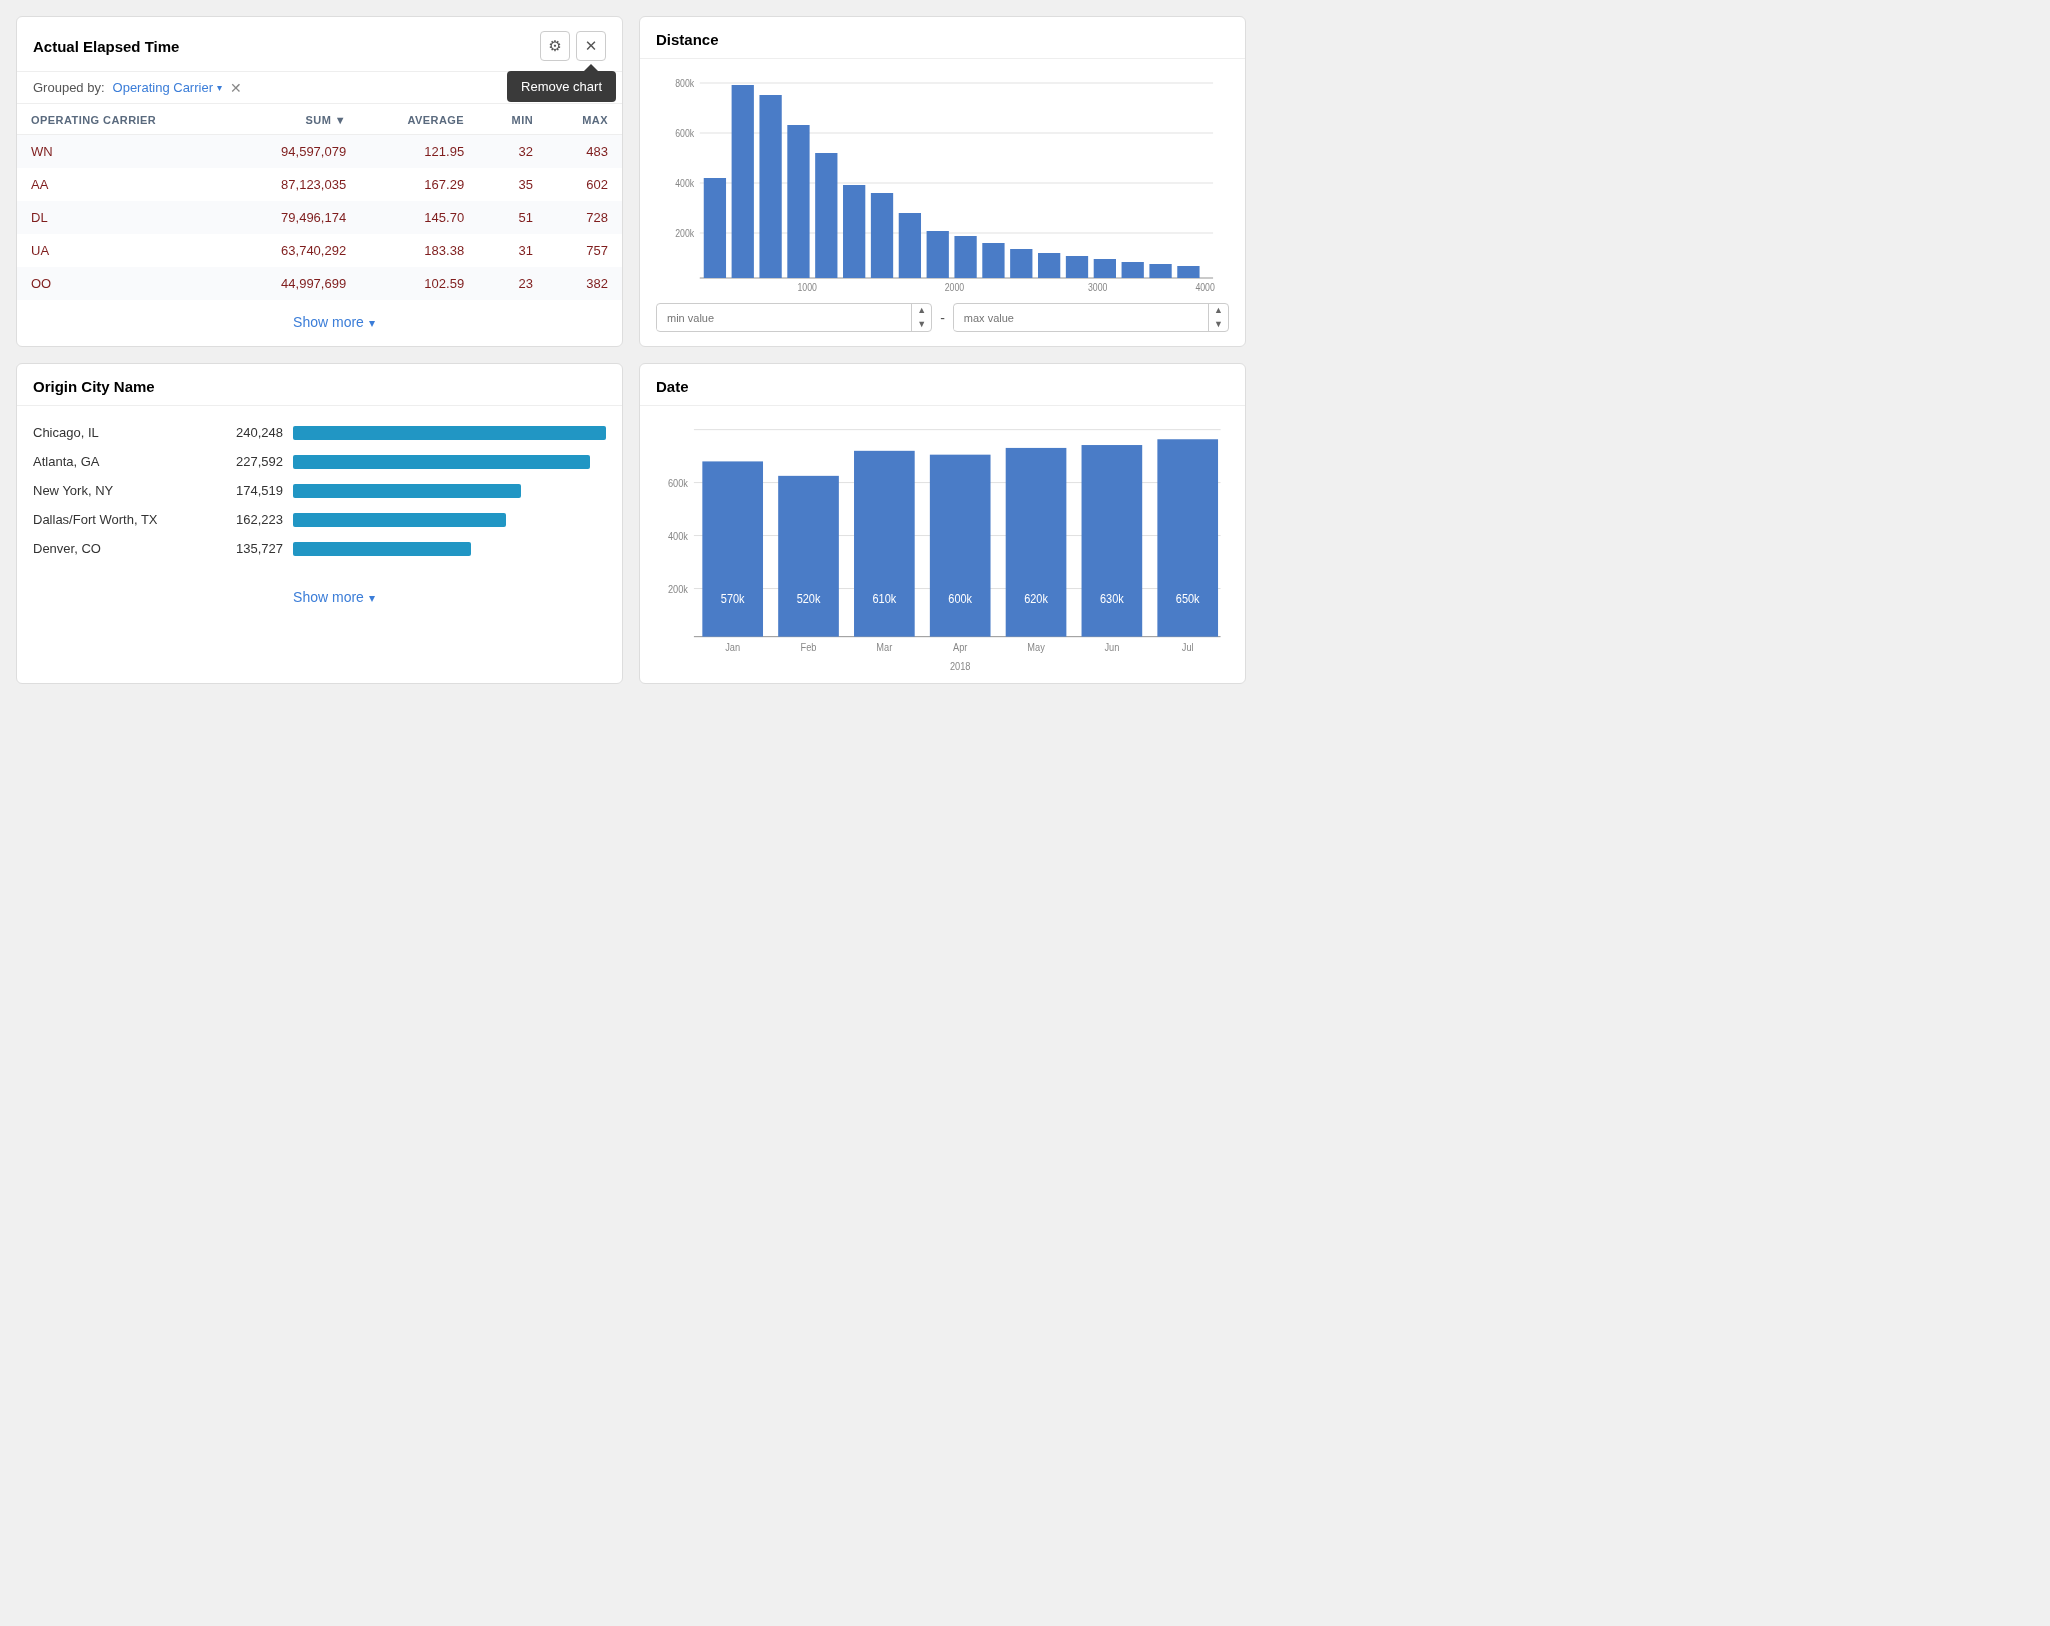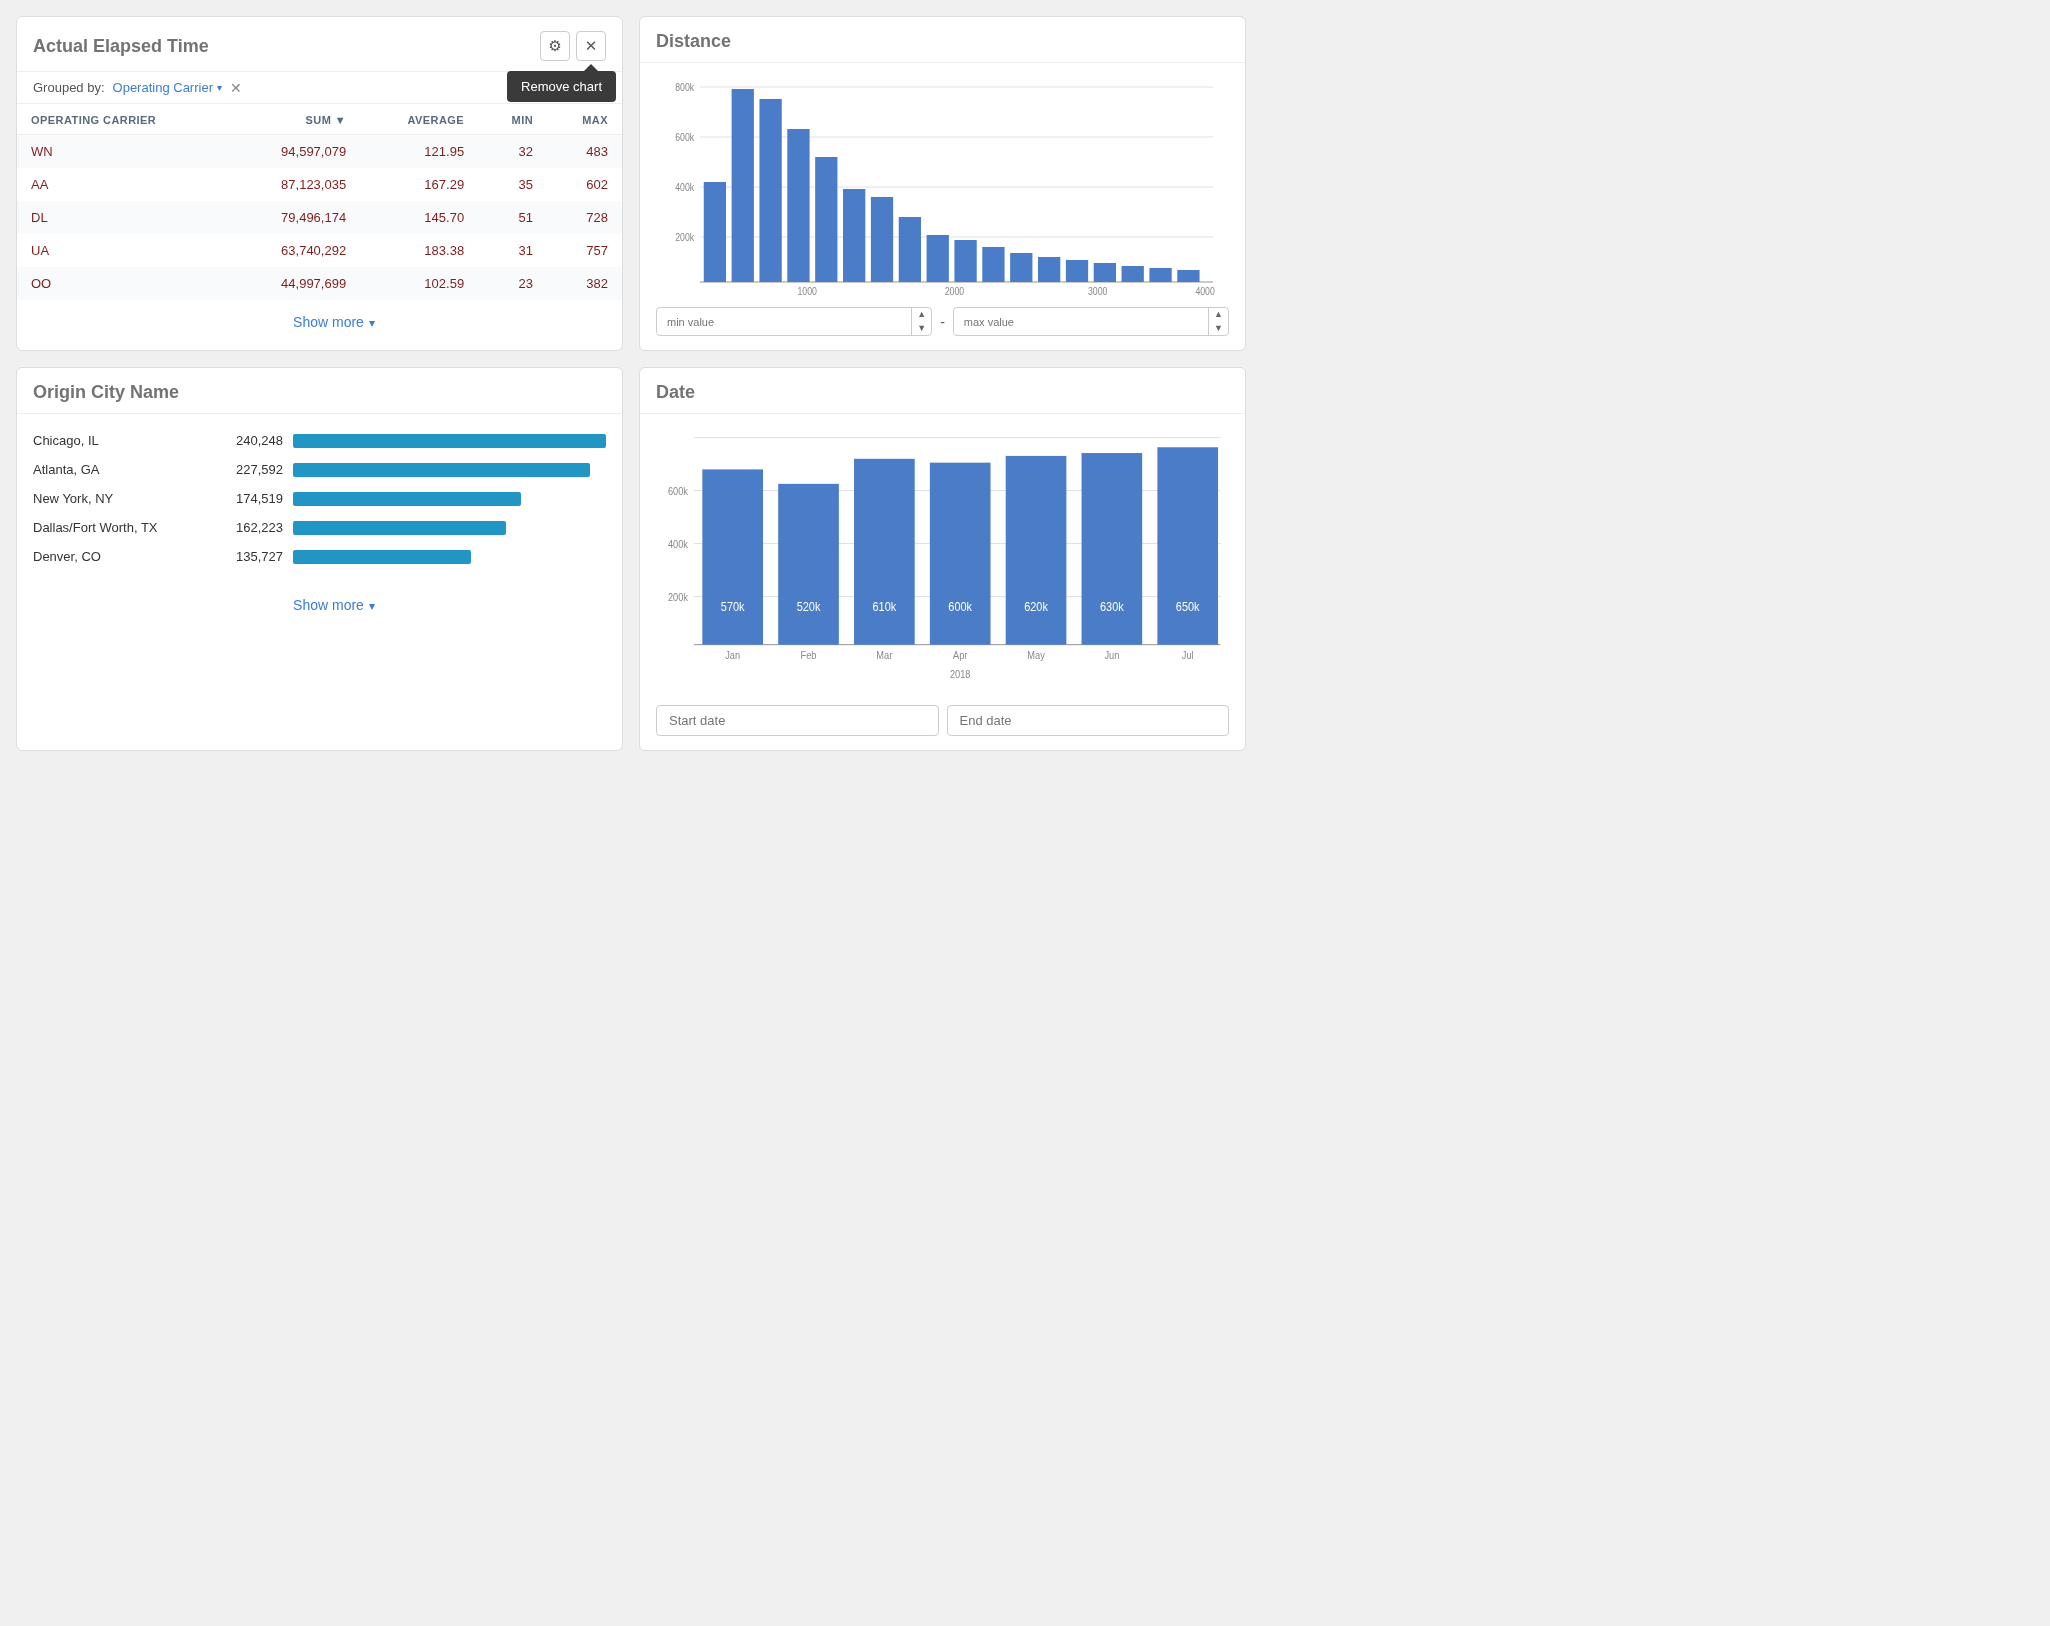--- a/index.html
+++ b/index.html
@@ -26,23 +26,23 @@
       position: relative;
     }
     .card-header {
       display: flex;
       align-items: center;
       justify-content: space-between;
       padding: 14px 16px 10px 16px;
       border-bottom: 1px solid #eee;
     }
     .card-title {
-      font-size: 18px;
+      font-size: 15px;
       font-weight: 600;
-      color: #737373;
+      color: #000000;
     }
     .card-actions {
       display: flex;
       gap: 6px;
       align-items: center;
       position: relative;
     }
     .icon-btn {
       background: none;
       border: 1px solid #ccc;
@@ -495,19 +495,15 @@
         <text x="181" y="240" font-size="11" fill="#888" text-anchor="middle">Feb</text>
         <text x="271" y="240" font-size="11" fill="#888" text-anchor="middle">Mar</text>
         <text x="361" y="240" font-size="11" fill="#888" text-anchor="middle">Apr</text>
         <text x="451" y="240" font-size="11" fill="#888" text-anchor="middle">May</text>
         <text x="541" y="240" font-size="11" fill="#888" text-anchor="middle">Jun</text>
         <text x="631" y="240" font-size="11" fill="#888" text-anchor="middle">Jul</text>
 
         <text x="361" y="260" font-size="11" fill="#888" text-anchor="middle">2018</text>
       </svg>
     </div>
-    <div class="date-controls">
-      <input class="date-input" type="text" placeholder="Start date" style="">
-      <input class="date-input" type="text" placeholder="End date" style="">
-    </div>
   </div>
 
 </div>
 
 </body></html>

